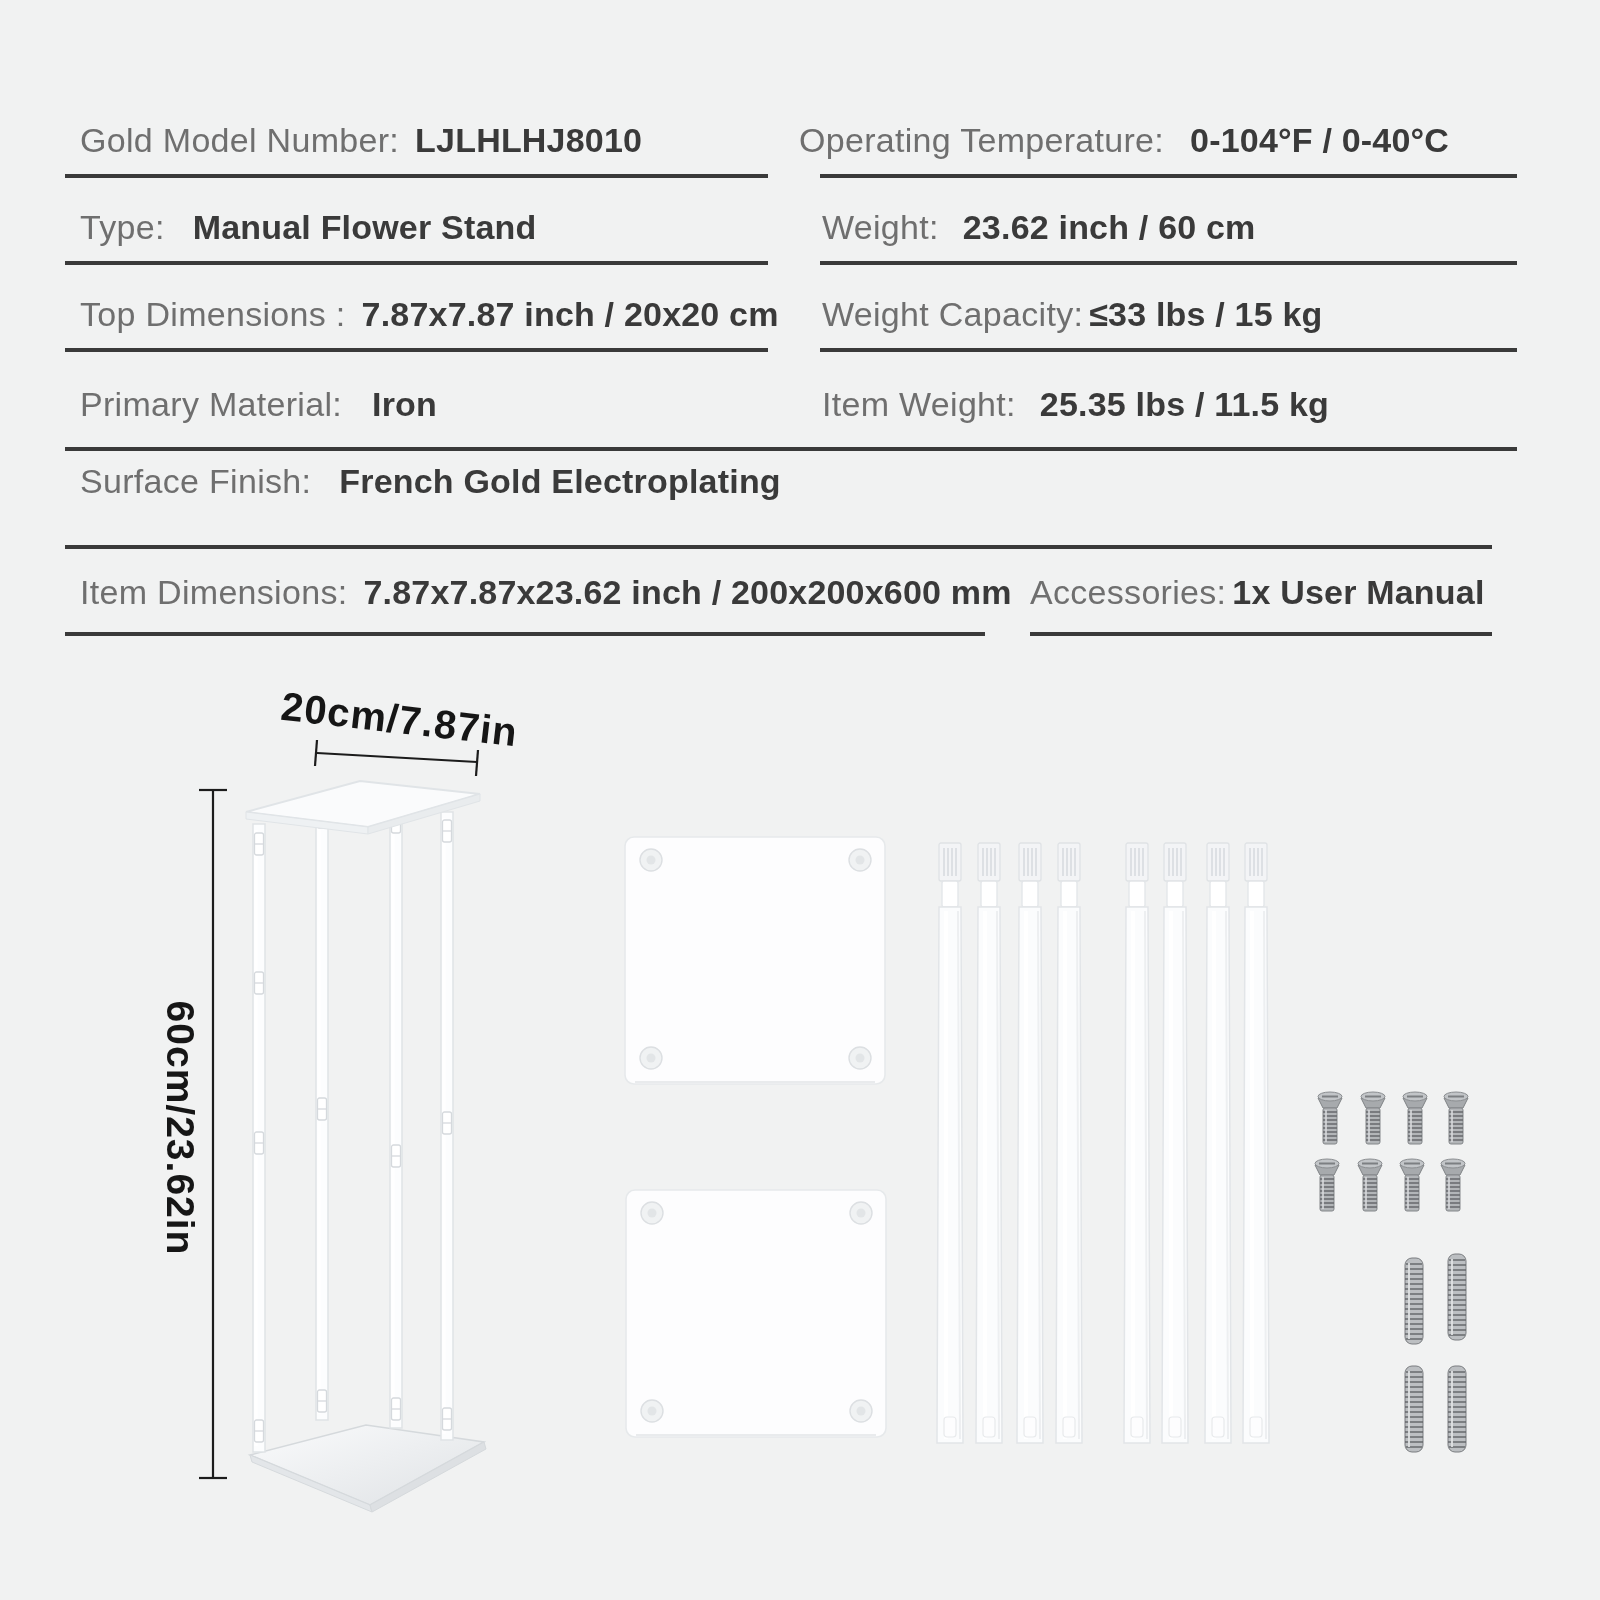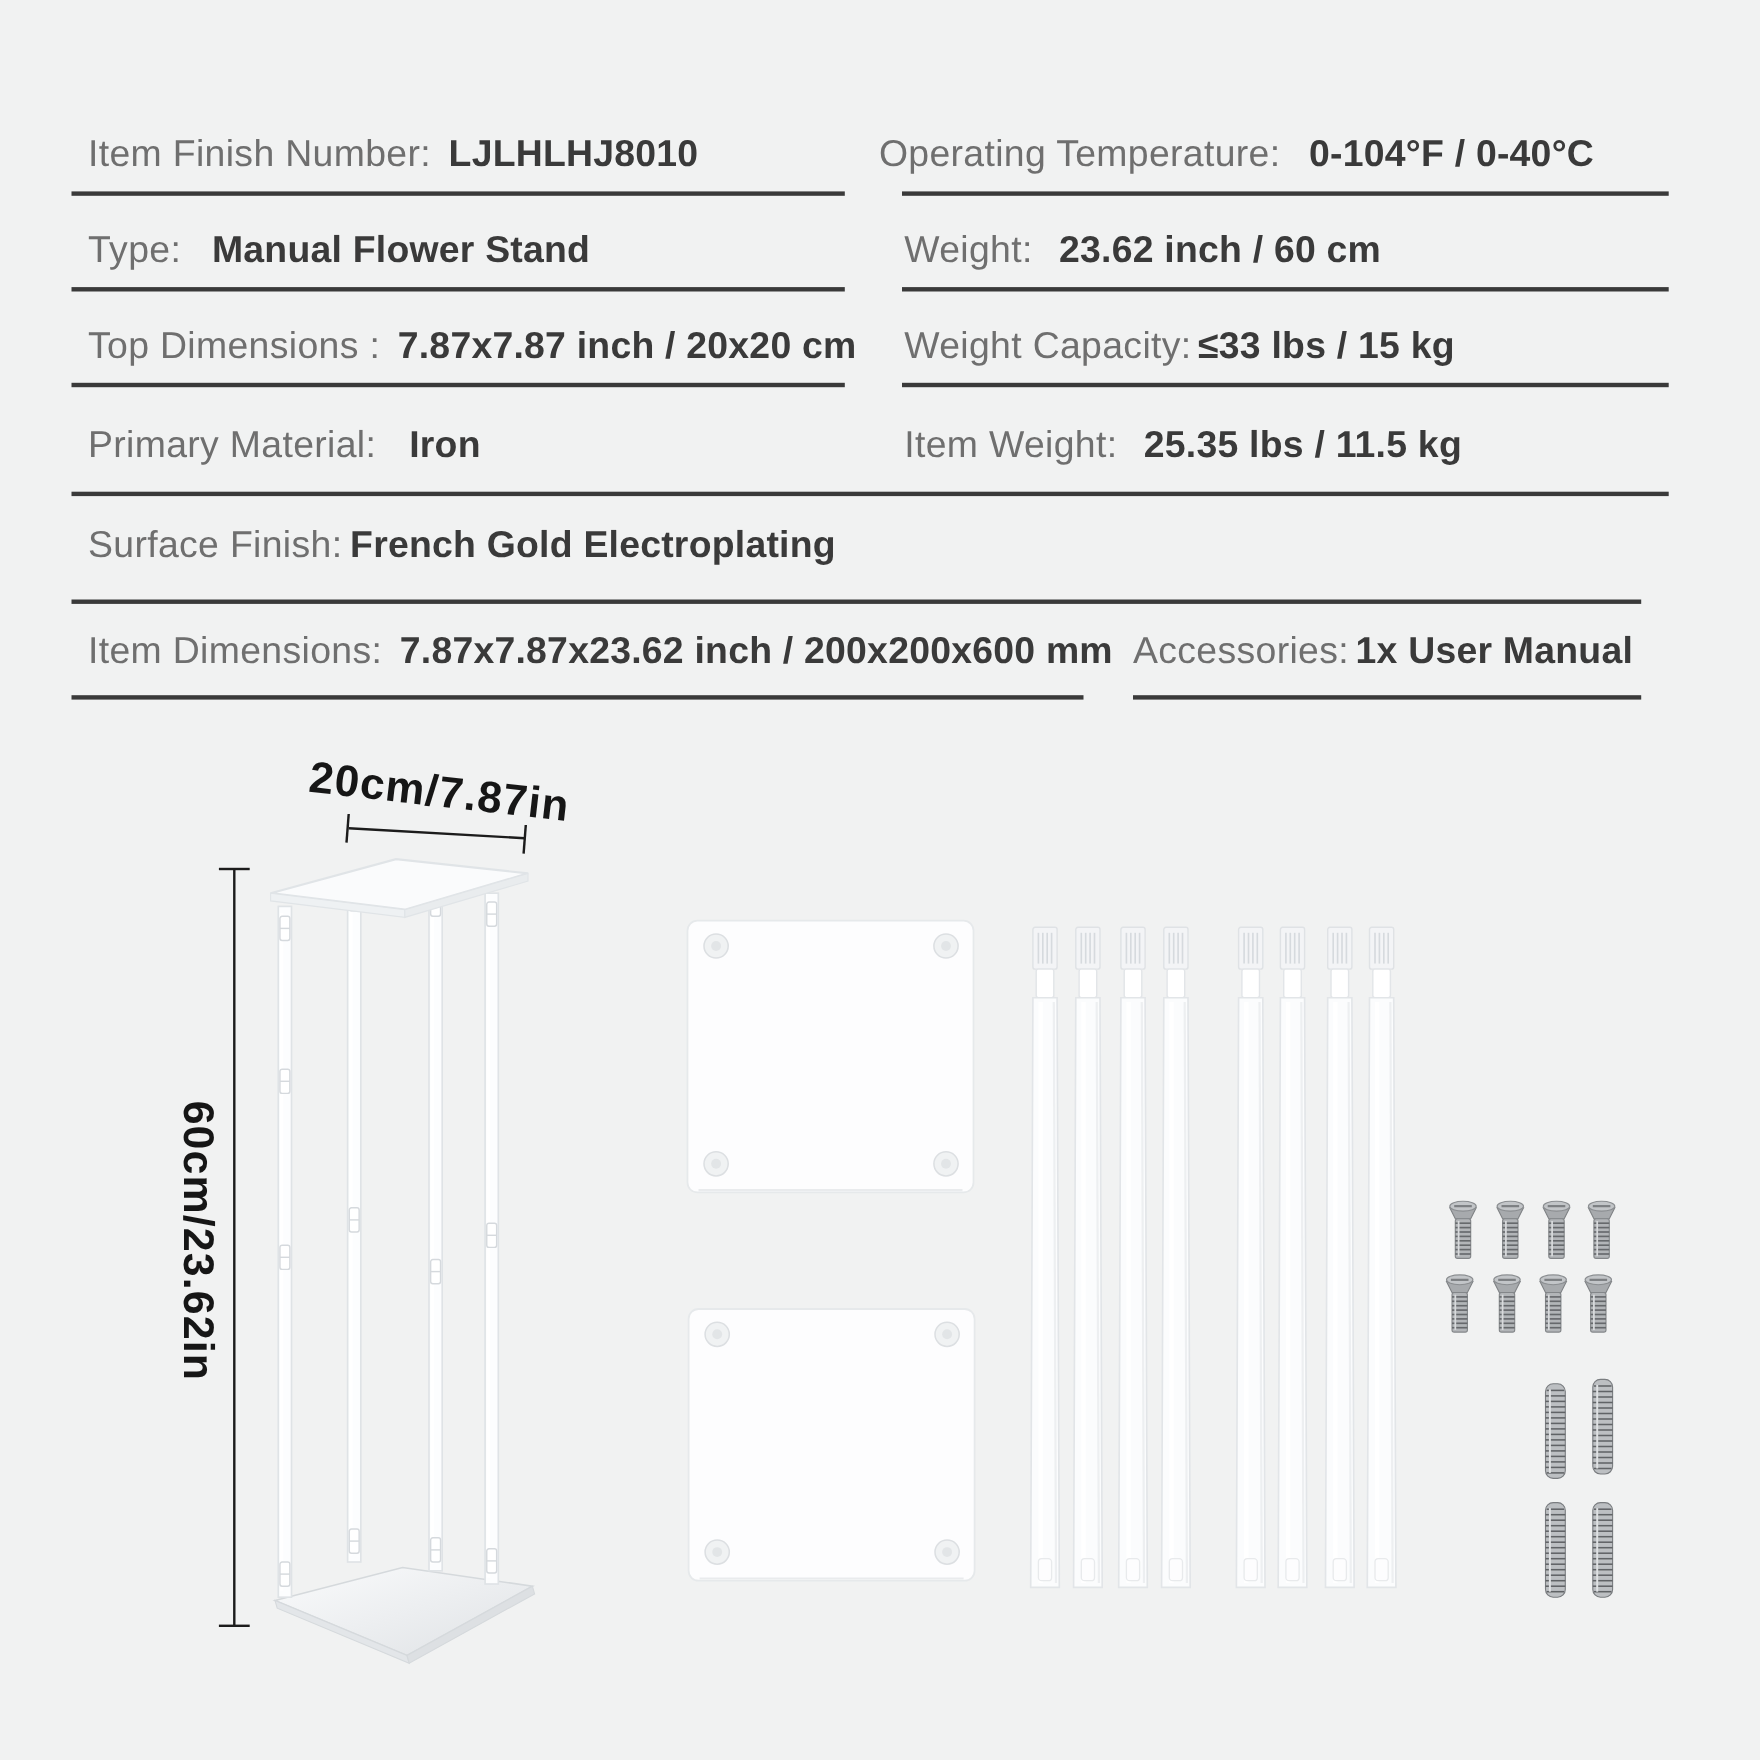--- a/index.html
+++ b/index.html
@@ -42,36 +42,36 @@
     height:940px;
     font-family:"Liberation Sans",sans-serif;
   }
 </style>
 </head>
 <body>
 
 <section>
 
   <div class="spec-row" style="left:80px;top:105px">
-    <span class="lbl">Item Finish Number:</span>
+    <span class="lbl">Gold Model Number:</span>
     <span class="val">LJLHLHJ8010</span>
   </div>
   <div class="spec-row" style="left:80px;top:192px;gap:28px">
     <span class="lbl">Type:</span>
     <span class="val">Manual Flower Stand</span>
   </div>
   <div class="spec-row" style="left:80px;top:279px">
     <span class="lbl">Top Dimensions :</span>
     <span class="val">7.87x7.87 inch / 20x20 cm</span>
   </div>
   <div class="spec-row" style="left:80px;top:369px;gap:30px">
     <span class="lbl">Primary Material:</span>
     <span class="val">Iron</span>
   </div>
-  <div class="spec-row" style="left:80px;top:460px;gap:7px">
+  <div class="spec-row" style="left:80px;top:446px;gap:28px">
     <span class="lbl">Surface Finish:</span>
     <span class="val">French Gold Electroplating</span>
   </div>
   <div class="spec-row" style="left:80px;top:557px">
     <span class="lbl">Item Dimensions:</span>
     <span class="val">7.87x7.87x23.62 inch / 200x200x600 mm</span>
   </div>
 
   <div class="spec-row" style="left:799px;top:105px;gap:26px">
     <span class="lbl">Operating Temperature:</span>

